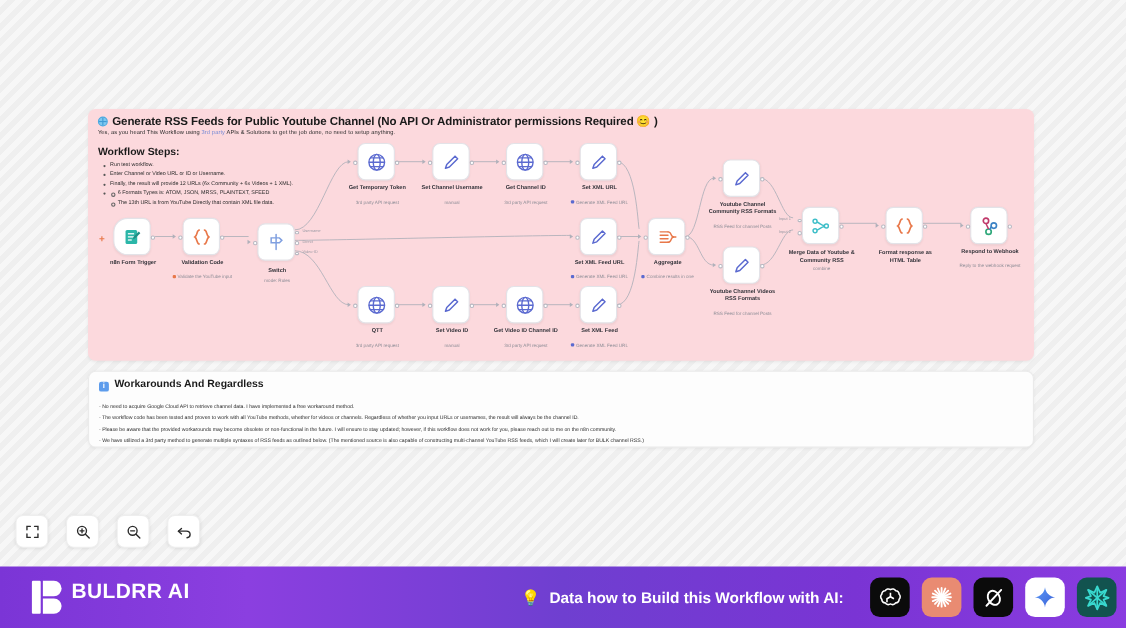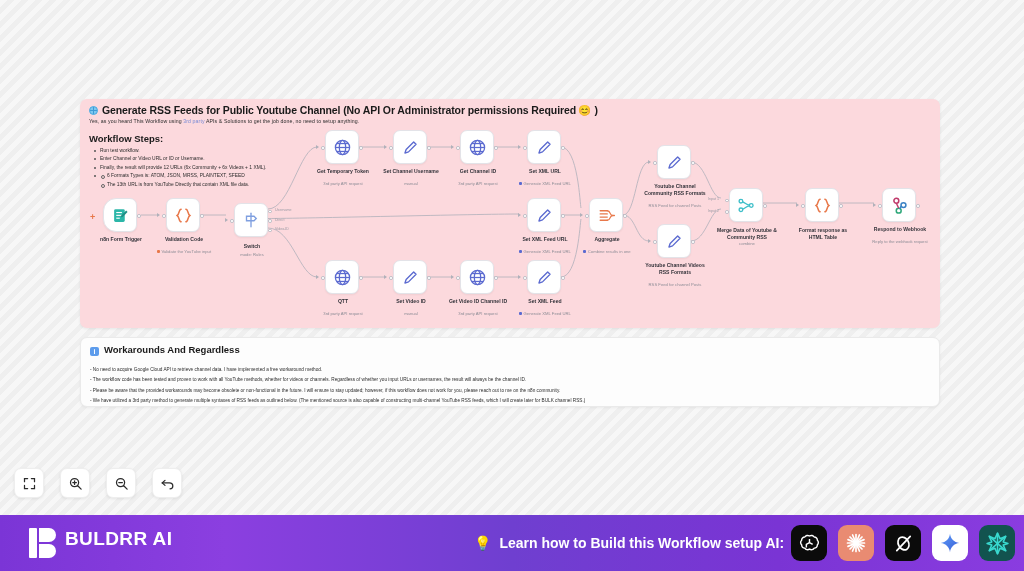--- a/index.html
+++ b/index.html
@@ -582,21 +582,21 @@
     <div class="brand-mark">
       <div class="bar"></div>
         <div class="lobe t"></div>
         <div class="lobe b"></div>
     </div>
     <div class="brand-name">BULDRR AI</div>
   </div>
 
   <div class="footer-cta">
     <span class="bulb">💡</span>
-    <span class="cta-text">Learn how to Build this Workflow setup AI:</span>
+    <span class="cta-text">Data how to Build this Workflow with AI:</span>
   </div>
 
   <div class="ai-logos">
     <div class="ailogo openai">
       <svg width="23" height="23" viewBox="0 0 24 24" fill="none" stroke="#fff" stroke-width="1.5" stroke-linejoin="round">
         <path d="M12 4.2 C13.8 3 16 3.6 16.9 5.2 C18.8 5.1 20.3 6.7 20.2 8.6 C21.6 9.8 21.6 12.2 20.2 13.4 C20.3 15.3 18.8 16.9 16.9 16.8 C16 18.4 13.8 19 12 17.8 C10.2 19 8 18.4 7.1 16.8 C5.2 16.9 3.7 15.3 3.8 13.4 C2.4 12.2 2.4 9.8 3.8 8.6 C3.7 6.7 5.2 5.1 7.1 5.2 C8 3.6 10.2 3 12 4.2 Z"></path>
         <path d="M12 7.2 L12 11 L15.3 12.9"></path>
         <path d="M12 11 L8.7 12.9 L8.7 16.2"></path>
       </svg>
     </div>

